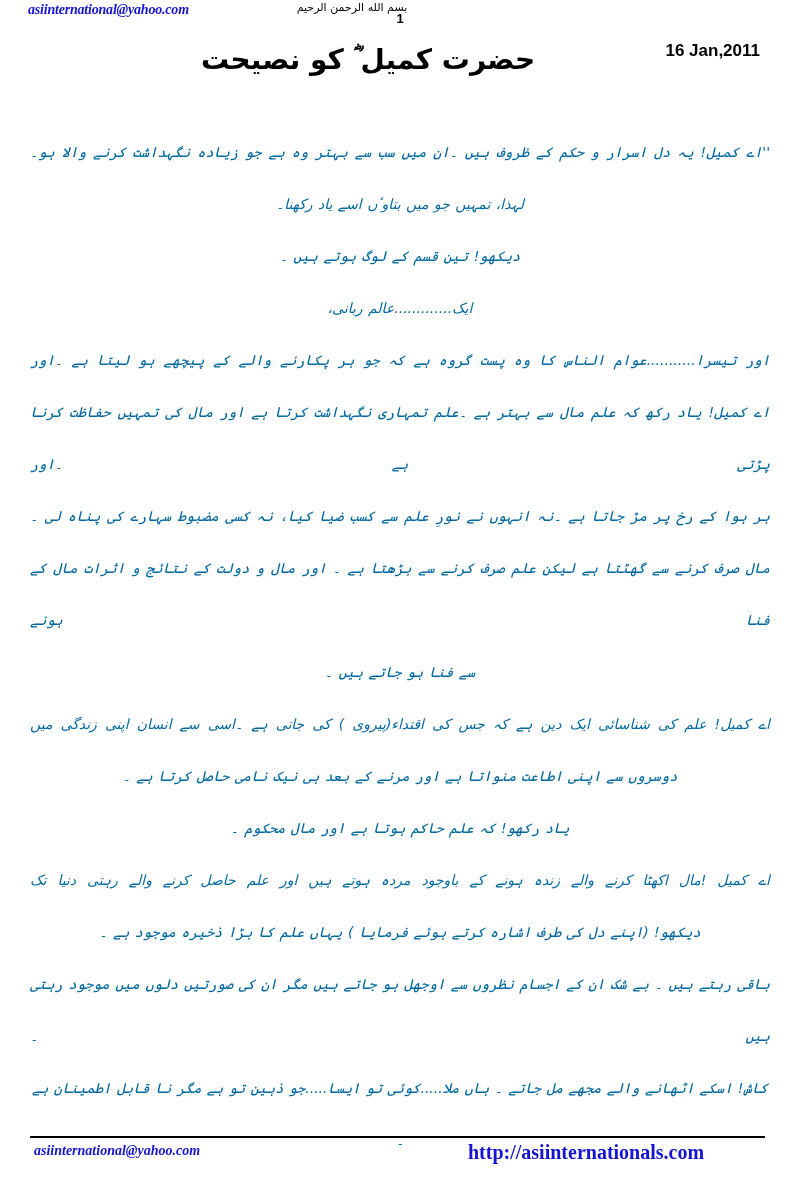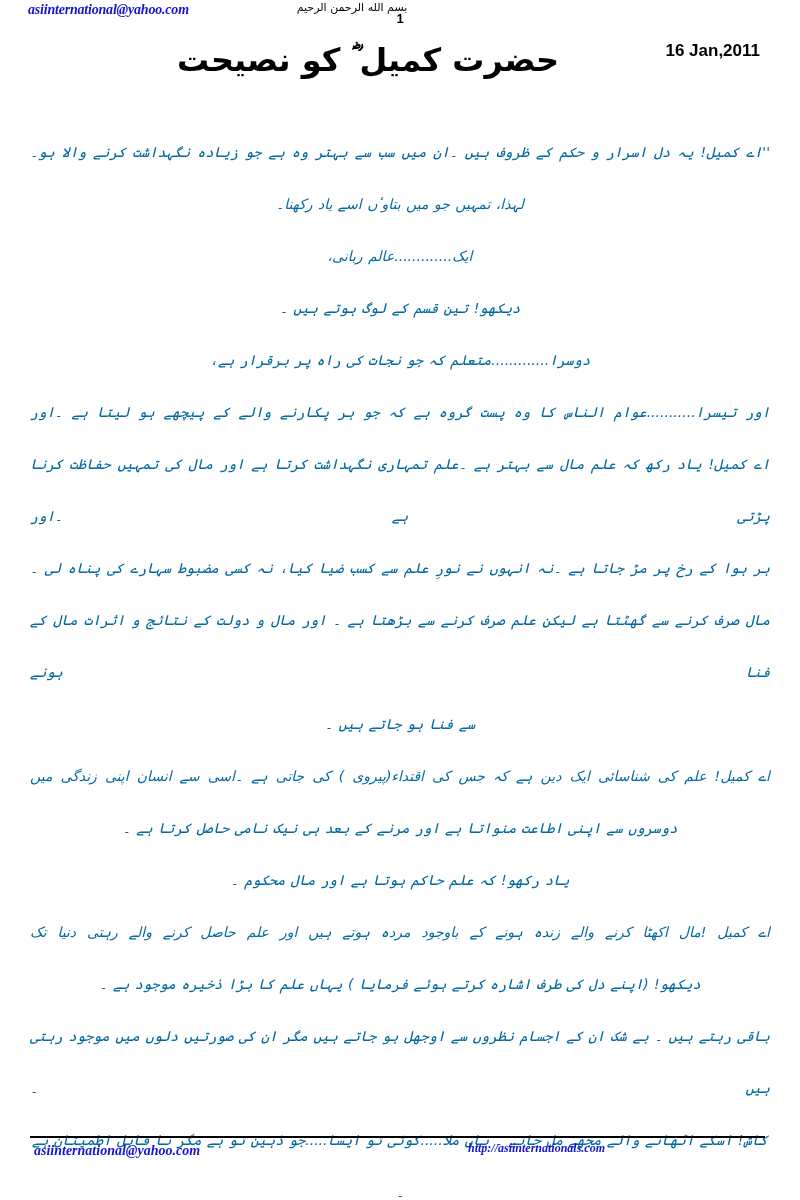--- a/index.html
+++ b/index.html
@@ -63,21 +63,21 @@
     direction: ltr;
   }
   .hdr-title {
     position: absolute;
     top: 34px;
     left: 0;
     width: 736px;
     text-align: center;
     color: #000000;
     font-family: "DejaVu Sans", sans-serif;
-    font-size: 32px;
+    font-size: 28px;
     font-weight: bold;
     line-height: 52px;
     direction: rtl;
     letter-spacing: 1px;
   }
   .hdr-date {
     position: absolute;
     top: 41px;
     right: 40px;
     color: #000000;
@@ -145,23 +145,22 @@
     font-size: 14px;
     direction: ltr;
     white-space: nowrap;
   }
   .footer-url {
     position: absolute;
     top: 5px;
     left: 468px;
     color: #1414d2;
     font-family: "Liberation Serif", serif;
-    font-style: italic;
-    font-weight: bold;
-    font-size: 12px;
+    font-weight: bold;
+    font-size: 20px;
     direction: ltr;
     white-space: nowrap;
   }
 </style>
 </head>
 <body>
 
 <div class="page">
 
   <div class="header">
@@ -172,23 +171,22 @@
     <div class="hdr-pagenum">1</div>
 
     <div class="hdr-title">حضرت کمیل ؓ کو نصیحت</div>
 
     <div class="hdr-date">16  Jan,2011</div>
   </div>
 
   <div class="body-text">
     <p class="para lead">''اے کمیل! یہ دل اسرار و حکم کے ظروف ہیں ۔ان میں سب سے بہتر وہ ہے جو زیادہ نگہداشت کرنے والا ہو۔</p>
     <p class="para center-only">لہذا، تمہیں جو میں بتاوٴں اسے یاد رکھنا۔</p>
+    <p class="para center-only">دیکھو! تین قسم کے لوگ ہوتے ہیں ۔</p>
     <p class="para center-only">ایک.............عالم ربانی،</p>
-    <p class="para center-only">دیکھو! تین قسم کے لوگ ہوتے ہیں ۔</p>
-    <p class="para center-only">دوسرا.............متعلم کہ جو نجات کی راہ پر برقرار ہے،</p>
     <p class="para">اور تیسرا...........عوام الناس کا وہ پست گروہ ہے کہ جو ہر پکارنے والے کے پیچھے ہو لیتا ہے ۔اور</p>
     <p class="para">اے کمیل! یاد رکھ کہ علم مال سے بہتر ہے ۔علم تمہاری نگہداشت کرتا ہے اور مال کی تمہیں حفاظت کرنا پڑتی ہے ۔اور</p>
     <p class="para">ہر ہوا کے رخ پر مڑ جاتا ہے ۔نہ انہوں نے نورِ علم سے کسب ضیا کیا، نہ کسی مضبوط سہارے کی پناہ لی ۔</p>
     <p class="para">مال صرف کرنے سے گھٹتا ہے لیکن علم صرف کرنے سے بڑھتا ہے ۔ اور مال و دولت کے نتائج و اثرات مال کے فنا ہونے</p>
     <p class="para center-only">سے فنا ہو جاتے ہیں ۔</p>
     <p class="para">اے کمیل!  علم کی شناسائی ایک دین ہے کہ جس کی اقتداء(پیروی ) کی جاتی ہے ۔اسی سے انسان اپنی زندگی میں</p>
     <p class="para center-only">دوسروں سے اپنی اطاعت منواتا ہے اور مرنے کے بعد ہی نیک نامی حاصل کرتا ہے ۔</p>
     <p class="para center-only">یاد رکھو!  کہ علم حاکم ہوتا ہے اور مال محکوم ۔</p>
     <p class="para">اے کمیل !مال اکھٹا کرنے والے زندہ ہونے کے باوجود مردہ ہوتے ہیں اور علم حاصل کرنے والے رہتی دنیا تک</p>
     <p class="para center-only">دیکھو! (اپنے دل کی طرف اشارہ کرتے ہوئے فرمایا ) یہاں علم کا بڑا ذخیرہ موجود ہے ۔</p>

